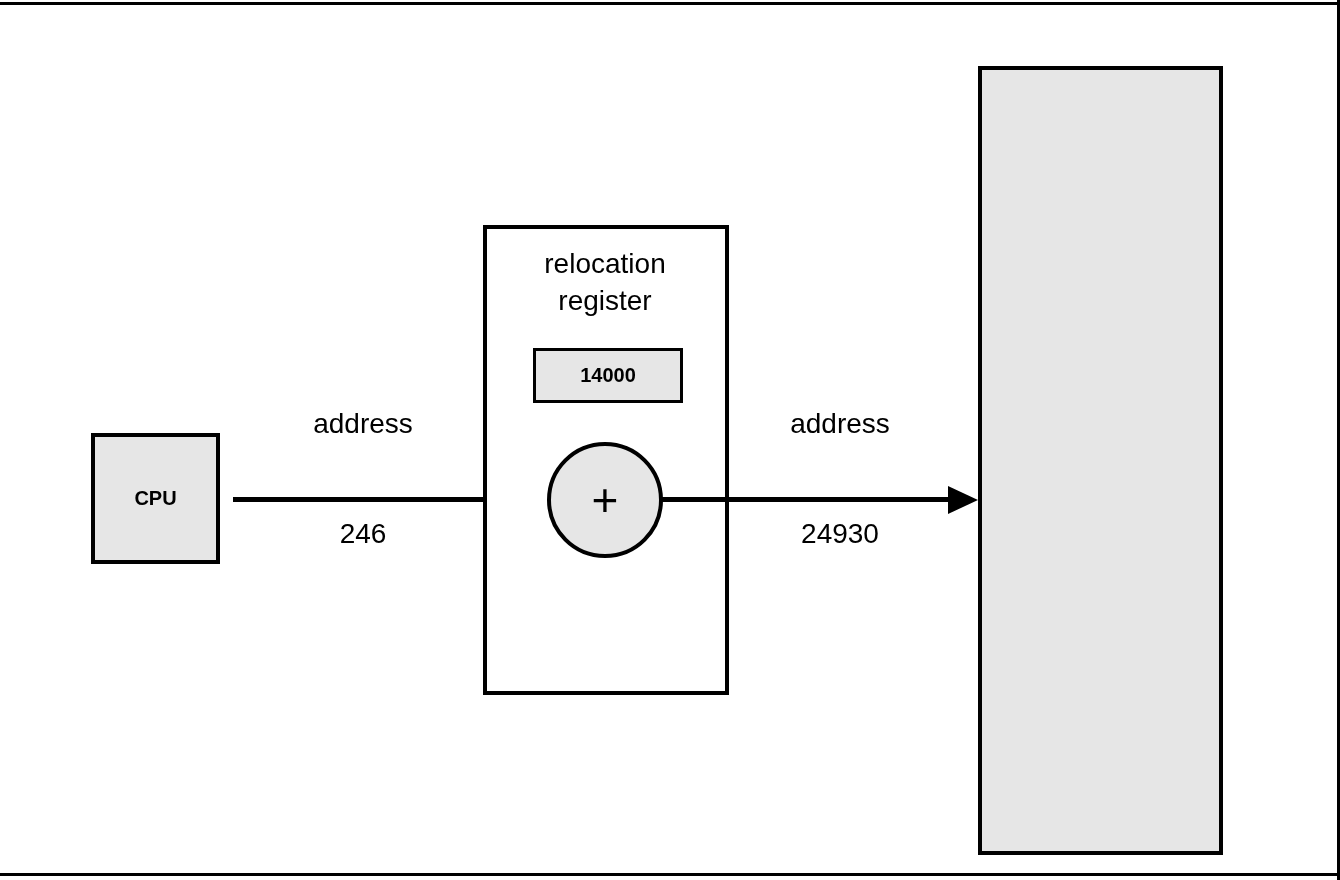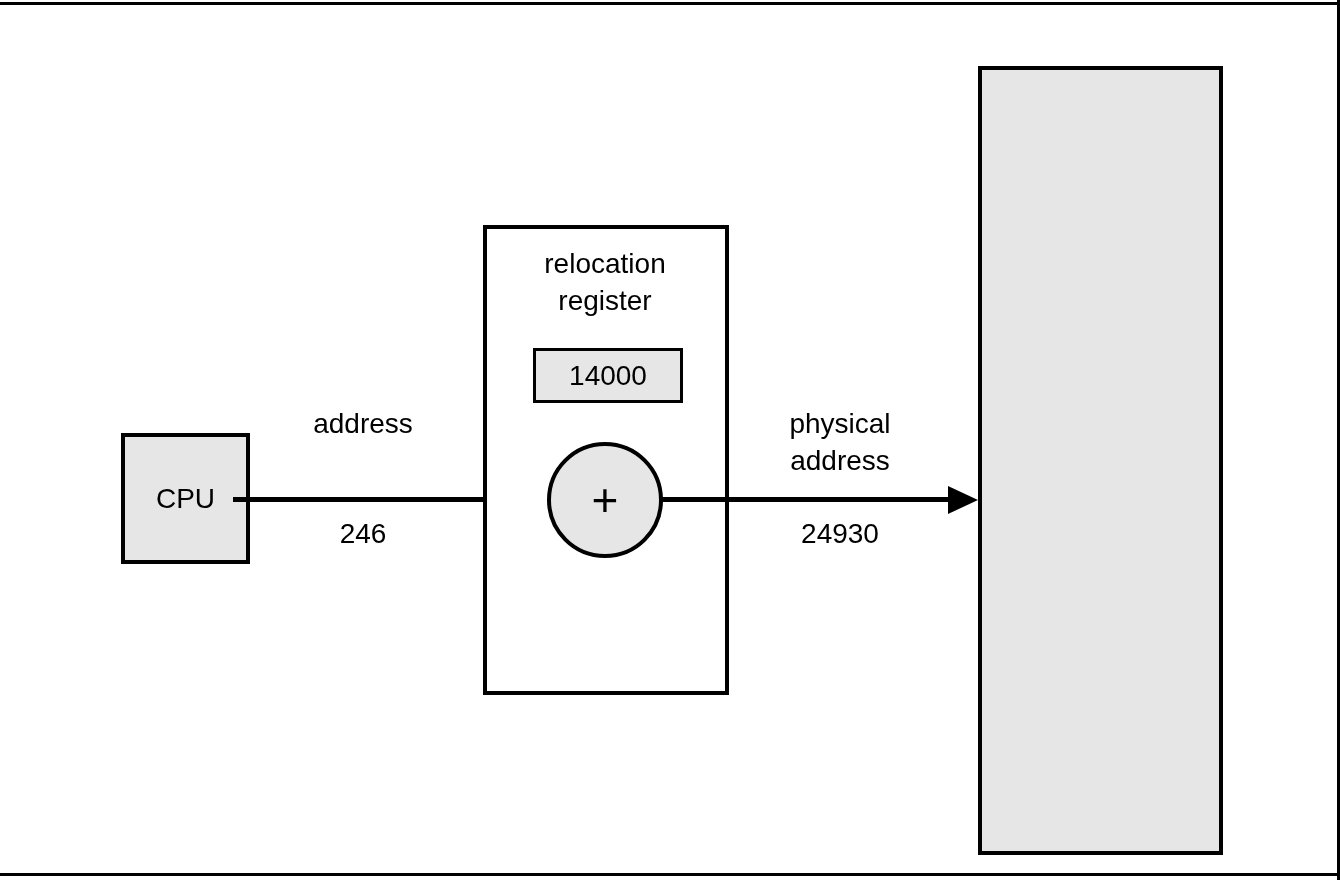--- a/index.html
+++ b/index.html
@@ -31,24 +31,25 @@
   }
   
   .box {
     position: absolute;
     box-sizing: border-box;
     border: 4px solid #000;
     background: #e6e6e6;
     display: flex;
     align-items: center;
     justify-content: center;
-    font-size: 28px;
+    font-size: 20px;
+    font-weight: bold;
   }
   .cpu-box {
-    left: 121px; top: 433px;
+    left: 91px; top: 433px;
     width: 129px; height: 131px;
   }
   .mmu-box {
     position: absolute;
     box-sizing: border-box;
     left: 483px; top: 225px;
     width: 246px; height: 470px;
     border: 4px solid #000;
     background: #ffffff;
   }
@@ -139,20 +140,19 @@
 
   <div class="hline line-physical"></div>
   <div class="arrowhead head-physical"></div>
 
   <div class="box adder-circle">
     <span>+</span>
   </div>
 
 
   <div class="caption physical-caption">
-    <div>physical</div>
     <div>address</div>
   </div>
   <div class="caption physical-value">24930</div>
 
   <div class="box memory-box"></div>
 
 </div>
 
 </body></html>

